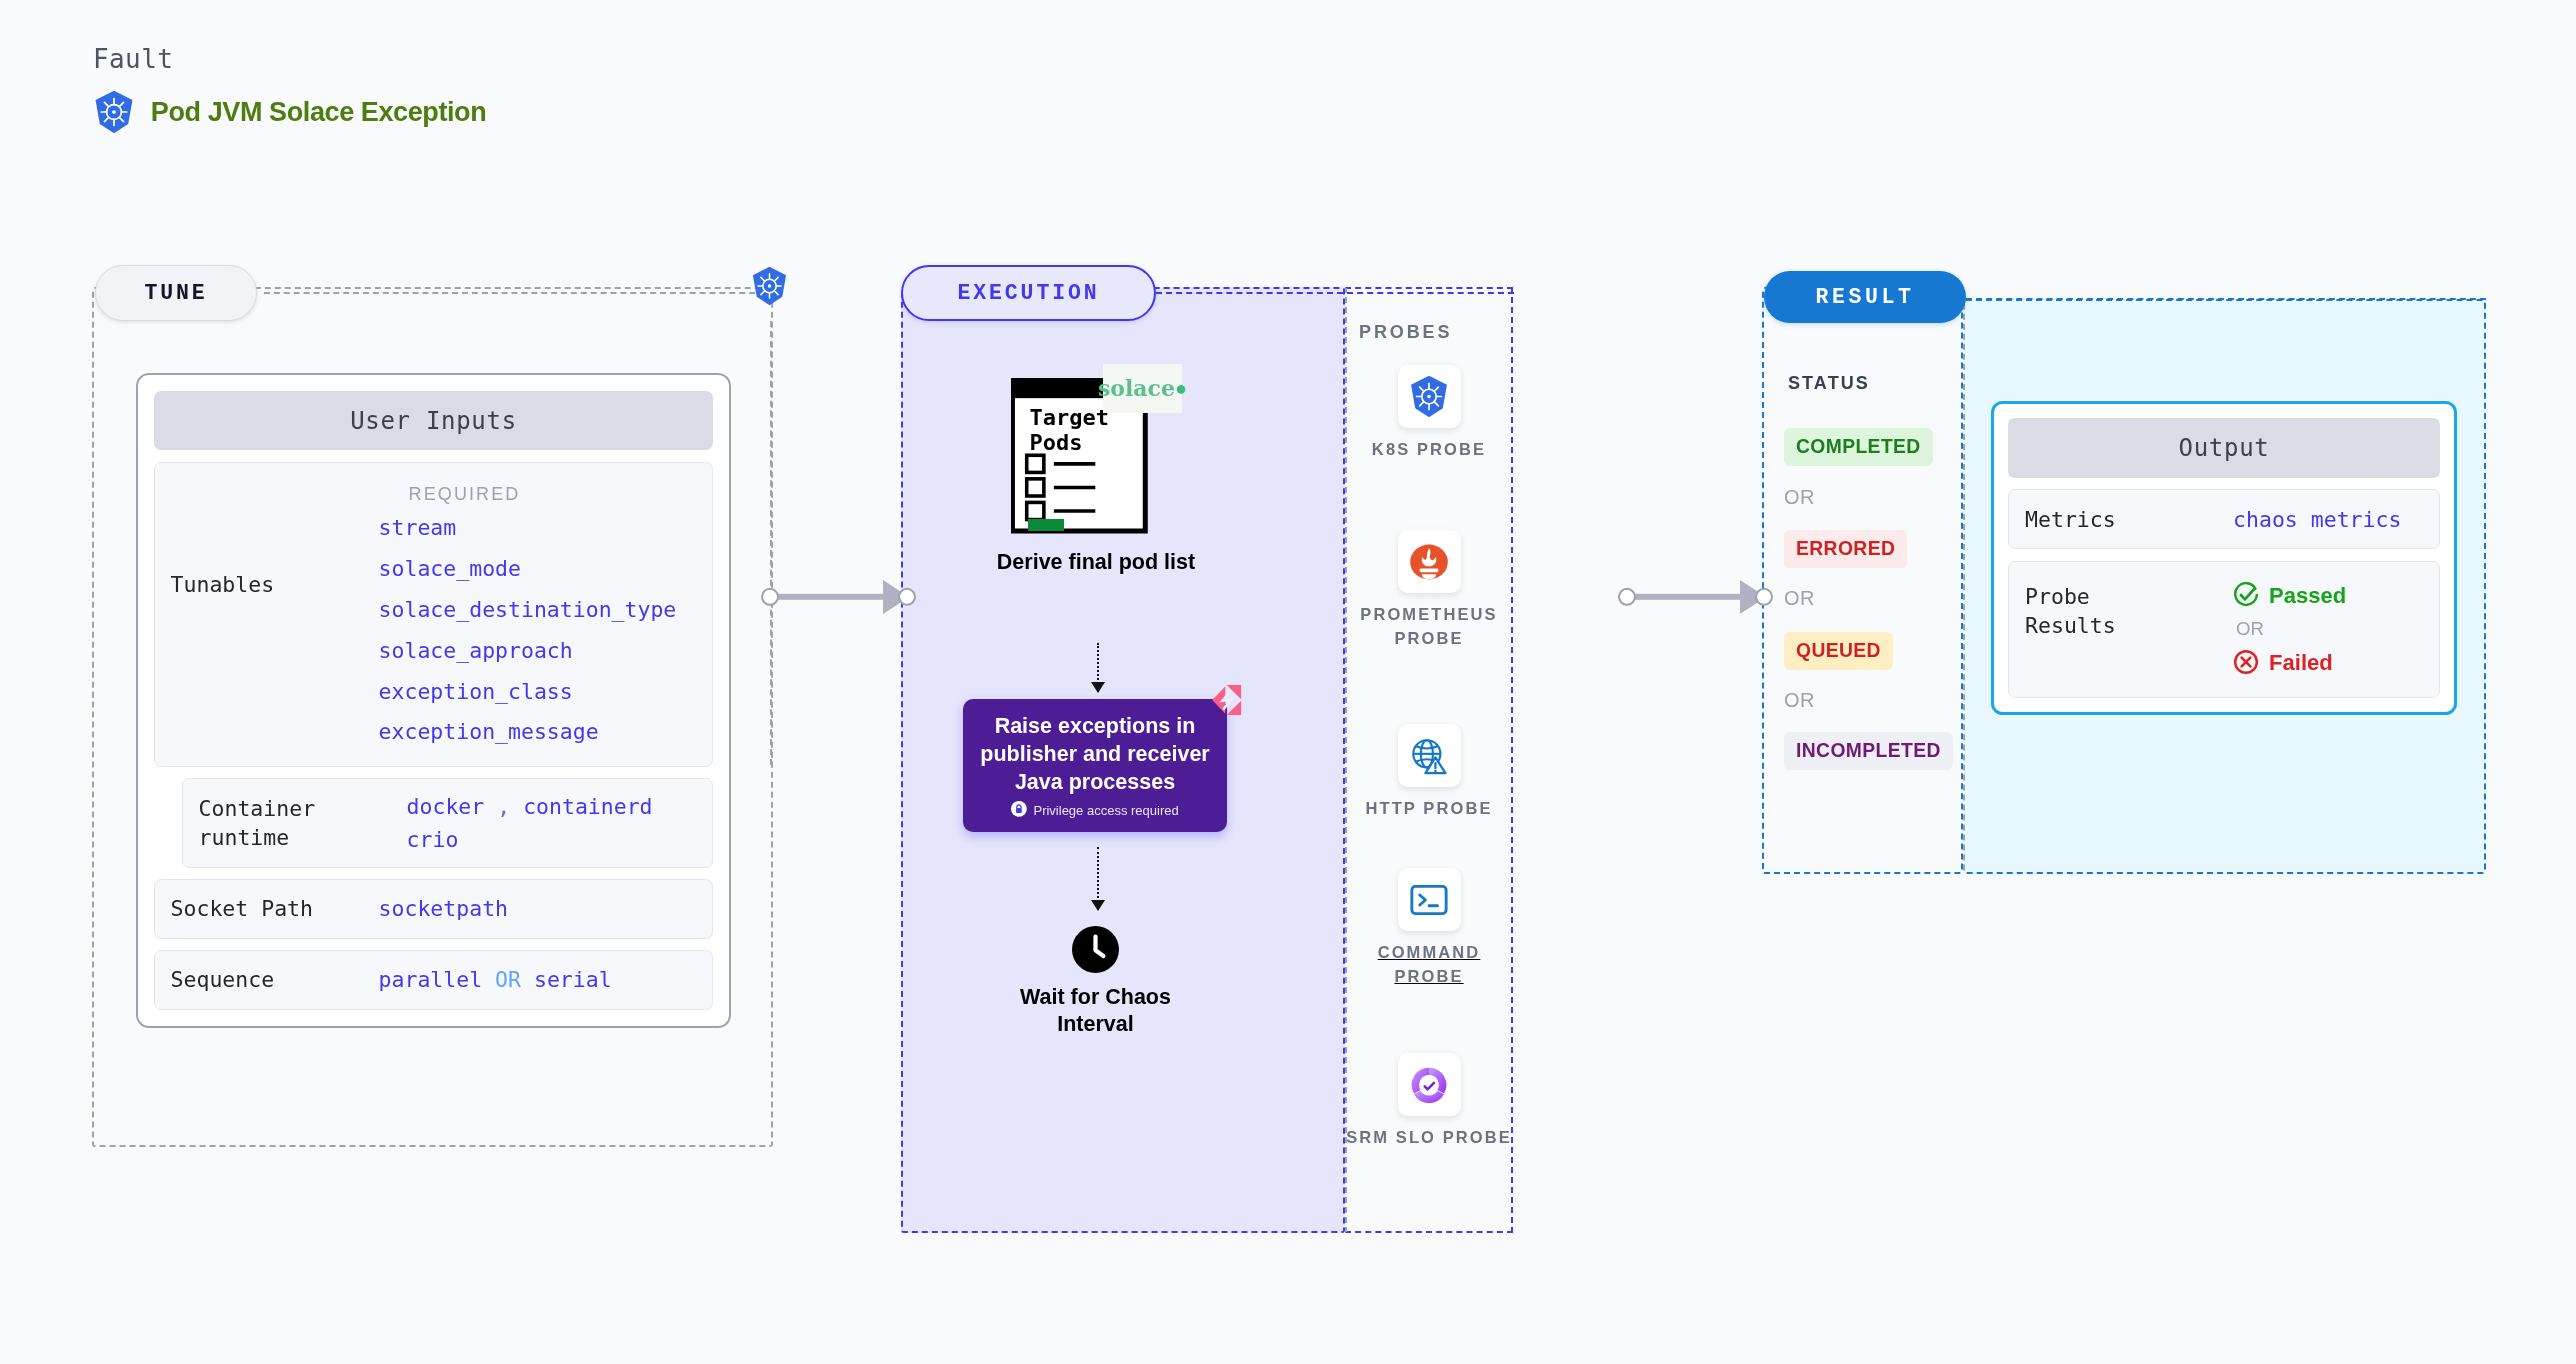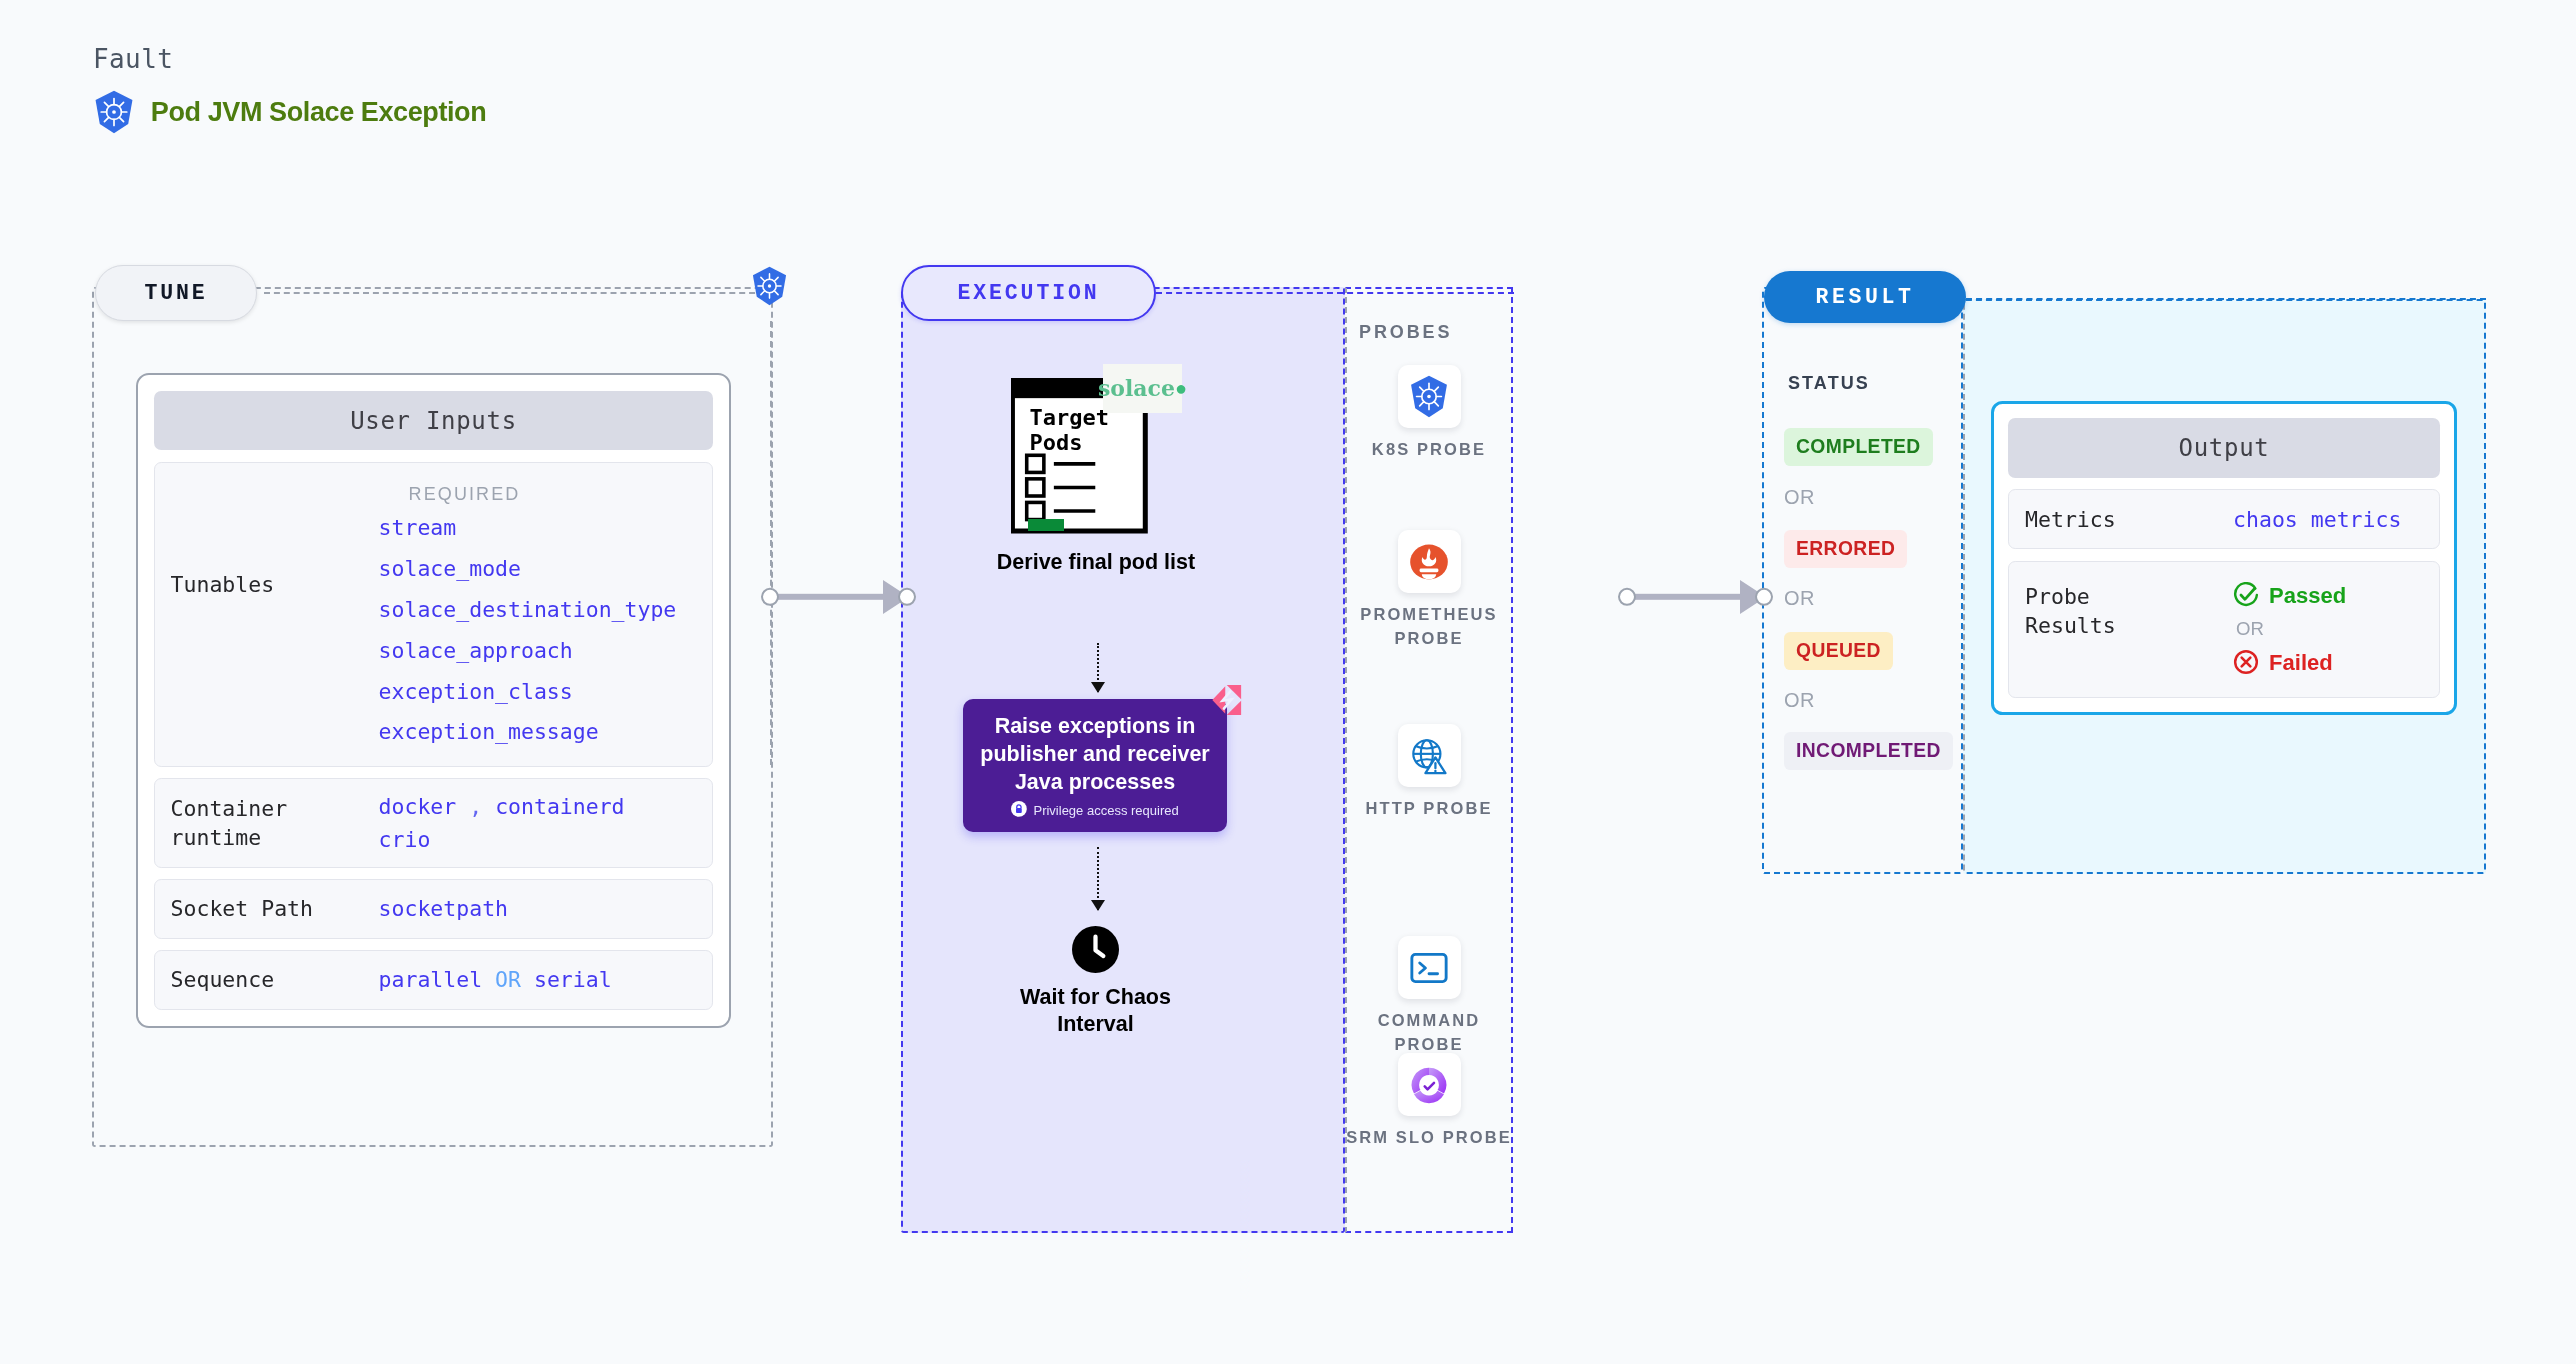--- a/index.html
+++ b/index.html
@@ -251,21 +251,21 @@
       <div class="req-head">REQUIRED</div>
       <div class="tun-item">stream</div>
       <div class="tun-item">solace_mode</div>
       <div class="tun-item">solace_destination_type</div>
       <div class="tun-item">solace_approach</div>
       <div class="tun-item">exception_class</div>
       <div class="tun-item">exception_message</div>
     </div>
   </div>
 
-  <div class="row-box" style="align-items:flex-start;">
+  <div class="row-box" style="align-items:flex-start;margin-left:28px;">
     <div class="row-label" style="white-space:pre-line;">Container
 runtime</div>
     <div>
       <div class="row-val">
         <span>docker</span>
         <span class="sep">,</span>
         <span>containerd</span>
       </div>
       <div class="row-val" style="margin-top:8.6px;">crio</div>
     </div>
@@ -413,21 +413,21 @@
           <path d="M9 36 q16 -7 32 0"></path>
       </g>
       <path d="M37 30 L51 52 L23 52 Z" fill="#fff" stroke="#1278c8" stroke-width="3.2" stroke-linejoin="round"></path>
       <line x1="37" y1="38" x2="37" y2="45" stroke="#1278c8" stroke-width="3.2" stroke-linecap="round"></line>
       <circle cx="37" cy="49" r="1.7" fill="#1278c8"></circle>
     </svg>
   </div>
   <div class="probe-name">HTTP PROBE</div>
 </div>
 
-<div class="probe-item" style="left:1345px; top:936px;">
+<div class="probe-item" style="left:1345px; top:868px;text-decoration:underline;">
   <div class="probe-tile">
     <svg width="40" height="36" viewBox="0 0 56 50">
       <rect x="4" y="6" width="48" height="38" rx="5" fill="none" stroke="#1278c8" stroke-width="4"></rect>
       <path d="M15 18 L23 25 L15 32" fill="none" stroke="#1278c8" stroke-width="4" stroke-linecap="round" stroke-linejoin="round"></path>
       <line x1="28" y1="33" x2="40" y2="33" stroke="#1278c8" stroke-width="4" stroke-linecap="round"></line>
     </svg>
   </div>
   <div class="probe-name">COMMAND PROBE</div>
 </div>
 

